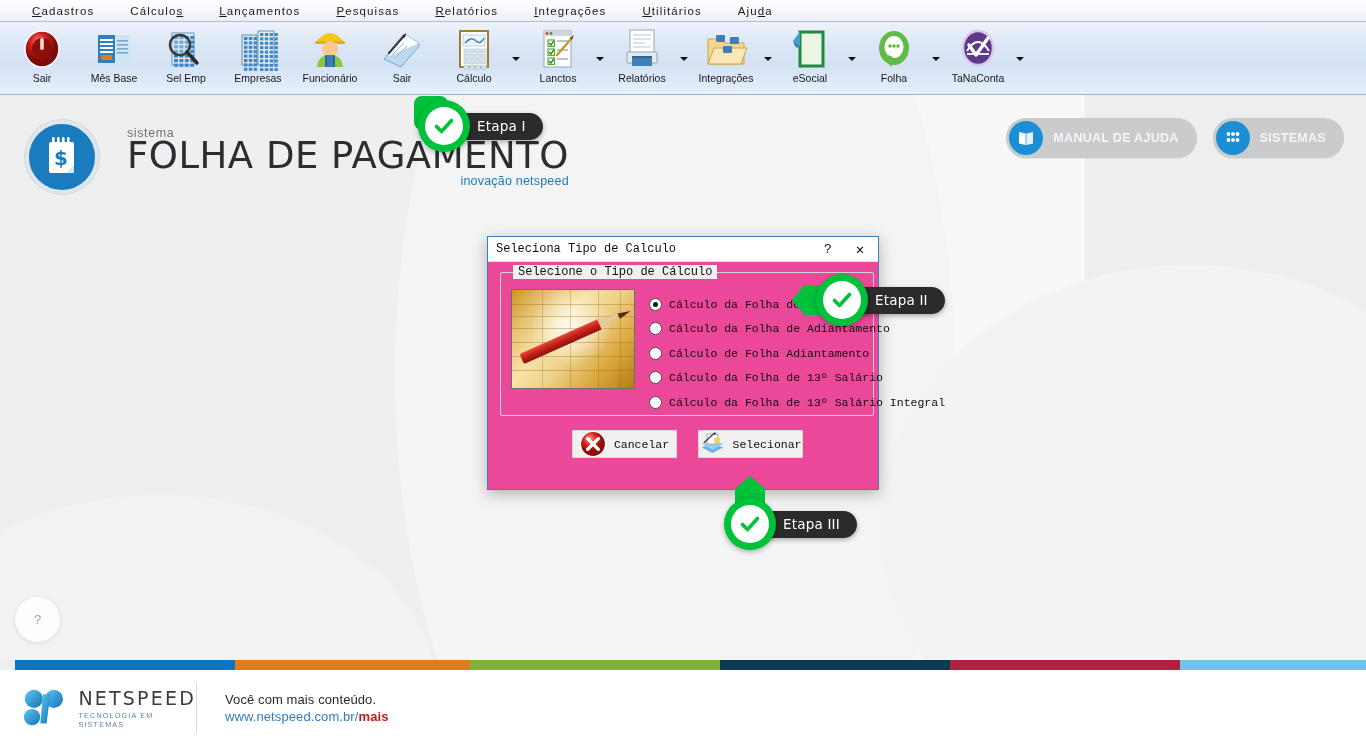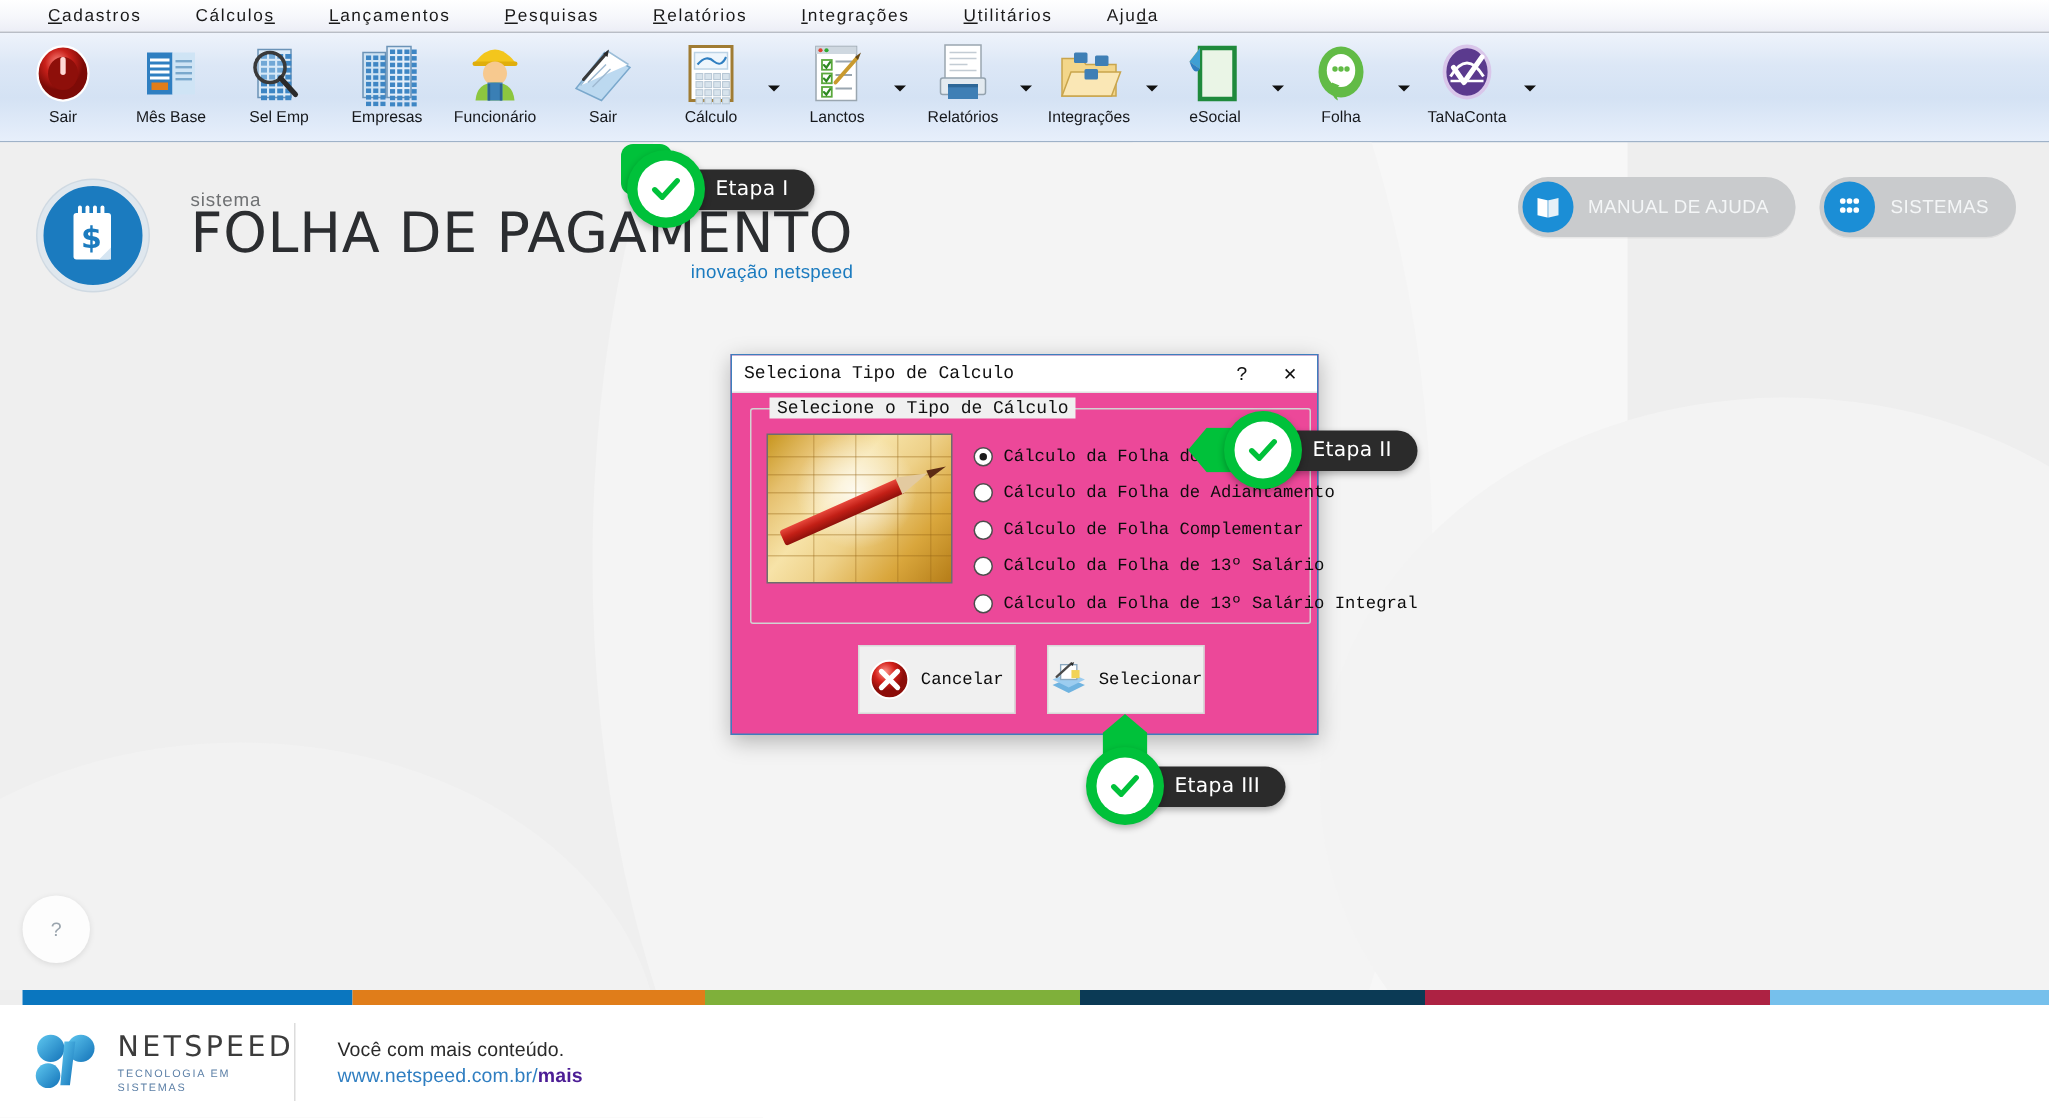--- a/index.html
+++ b/index.html
@@ -84,21 +84,21 @@
   .pill{
     height:40px; border-radius:20px; background:#c9cbcd;
     display:flex; align-items:center; padding:0 18px 0 3px; cursor:pointer;
     box-shadow:0 1px 0 rgba(0,0,0,.06);
   }
   .pill-ico{
     width:34px;height:34px;border-radius:50%;background:#1b8ed6;
     display:flex;align-items:center;justify-content:center;flex:none;margin-right:10px;
   }
   .pill-lab{
-    font-size:12.5px; font-weight:normal; color:#f4f6f7; letter-spacing:.3px; white-space:nowrap;
+    font-size:12.5px; font-weight:bold; color:#f4f6f7; letter-spacing:.3px; white-space:nowrap;
   }
 
   
   .helpbtn{
     position:absolute; left:15px; top:597px; width:45px;height:45px;border-radius:50%;
     background:#fdfdfd; box-shadow:0 1px 4px rgba(0,0,0,.10);
     display:flex;align-items:center;justify-content:center; cursor:pointer;
     font-size:13px; color:#9aa4ad;
   }
 
@@ -157,21 +157,21 @@
   .radio{
     width:13px;height:13px;border-radius:50%;border:1px solid #4d4d4d;background:#fff;
     flex:none; margin-right:7px; position:relative;
   }
   .radio.on:after{
     content:"";position:absolute;left:3px;top:3px;width:5px;height:5px;border-radius:50%;background:#1a1a1a;
   }
   .radio-lab{ font-size:11.5px; color:#0d0d0d; white-space:nowrap; }
   .dlg-actions{ display:flex; gap:21px; justify-content:center; margin-top:14px; }
   .dlg-btn{
-    width:105px;height:46px;border:1px solid #d8d8d8; background:#f0f0f0;
+    width:105px;height:28px;border:1px solid #d8d8d8; background:#f0f0f0;
     display:flex;align-items:center;justify-content:center; gap:7px; cursor:pointer;
   }
   .dlg-btn span{ font-size:11.5px; color:#0d0d0d; }
 
   
   .etapa{ position:absolute; display:flex; align-items:center; z-index:40; }
   .etapa-ptr{
     position:absolute; background:#00c13a; z-index:1;
   }
   .etapa-check{
@@ -195,21 +195,21 @@
   .colorbar{ position:absolute; left:0; top:660px; width:1366px; height:10px; display:flex; }
   .footer{
     position:absolute; left:0; top:670px; width:1366px; height:75px; background:#fff;
     display:flex; align-items:center;
   }
   .ft-logo{ width:196px; display:flex; align-items:center; padding-left:22px; }
   .ft-divider{ width:1px;height:52px;background:#dcdcdc; }
   .ft-text{ padding-left:28px; }
   .ft-l1{ font-size:13px; color:#2a2a2a; letter-spacing:.1px; }
   .ft-l2{ font-size:13px; color:#2f7ec1; letter-spacing:.1px; margin-top:2px; cursor:pointer;}
-  .ft-l2 b{ color:#4c1d95; }
+  .ft-l2 b{ color:#b91c1c; }
   .ns-word{ font-size:19px; letter-spacing:2.2px; color:#3c3c3c; font-family:"DejaVu Sans",sans-serif;}
   .ns-sub{ font-size:7.2px; letter-spacing:1.2px; color:#5b7fa6; margin-top:2px;}
 </style>
 </head>
 <body>
 
 <div class="app">
 
   <div class="menubar" id="menubar">
       <div class="menu-item"><u>C</u>adastros</div>
@@ -662,21 +662,21 @@
               <div class="radio-row">
                 <span class="radio on"></span>
                 <span class="radio-lab">Cálculo da Folha do Mês</span>
               </div>
               <div class="radio-row">
                 <span class="radio"></span>
                 <span class="radio-lab">Cálculo da Folha de Adiantamento</span>
               </div>
               <div class="radio-row">
                 <span class="radio"></span>
-                <span class="radio-lab">Cálculo de Folha Complementar</span>
+                <span class="radio-lab">Cálculo de Folha Adiantamento</span>
               </div>
               <div class="radio-row">
                 <span class="radio"></span>
                 <span class="radio-lab">Cálculo da Folha de 13º Salário</span>
               </div>
               <div class="radio-row">
                 <span class="radio"></span>
                 <span class="radio-lab">Cálculo da Folha de 13º Salário Integral</span>
               </div>
             </div>

